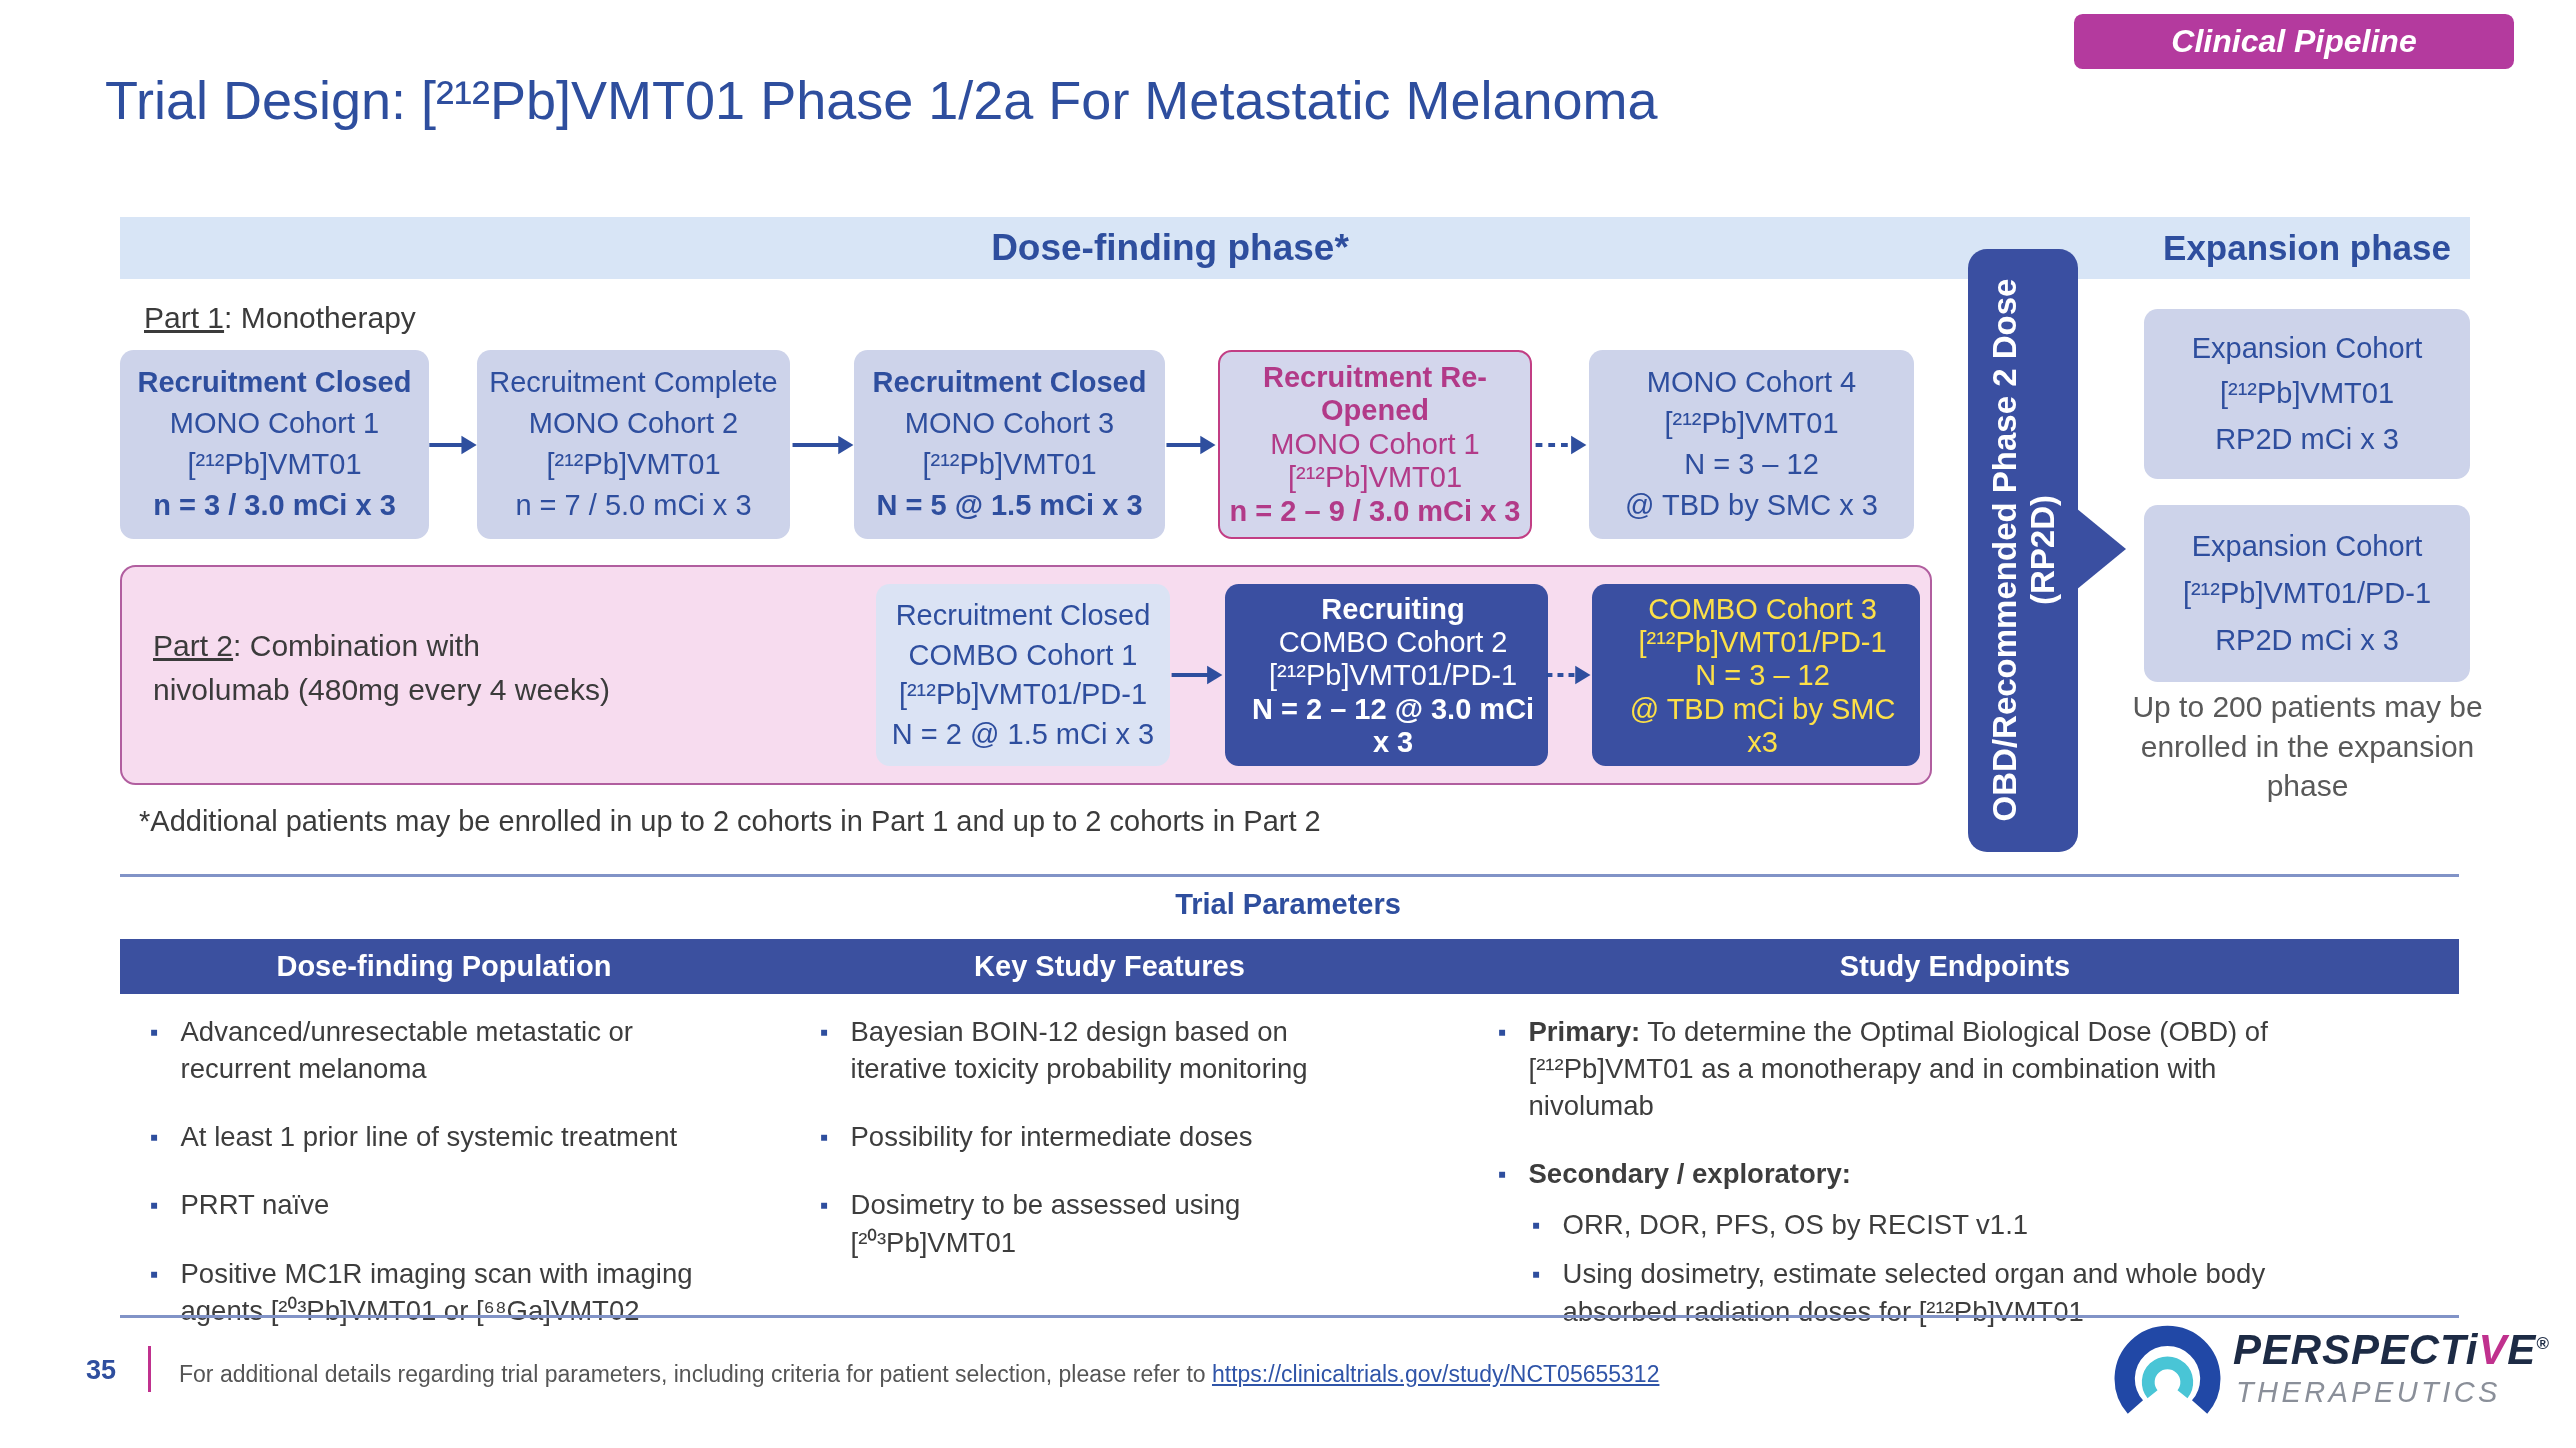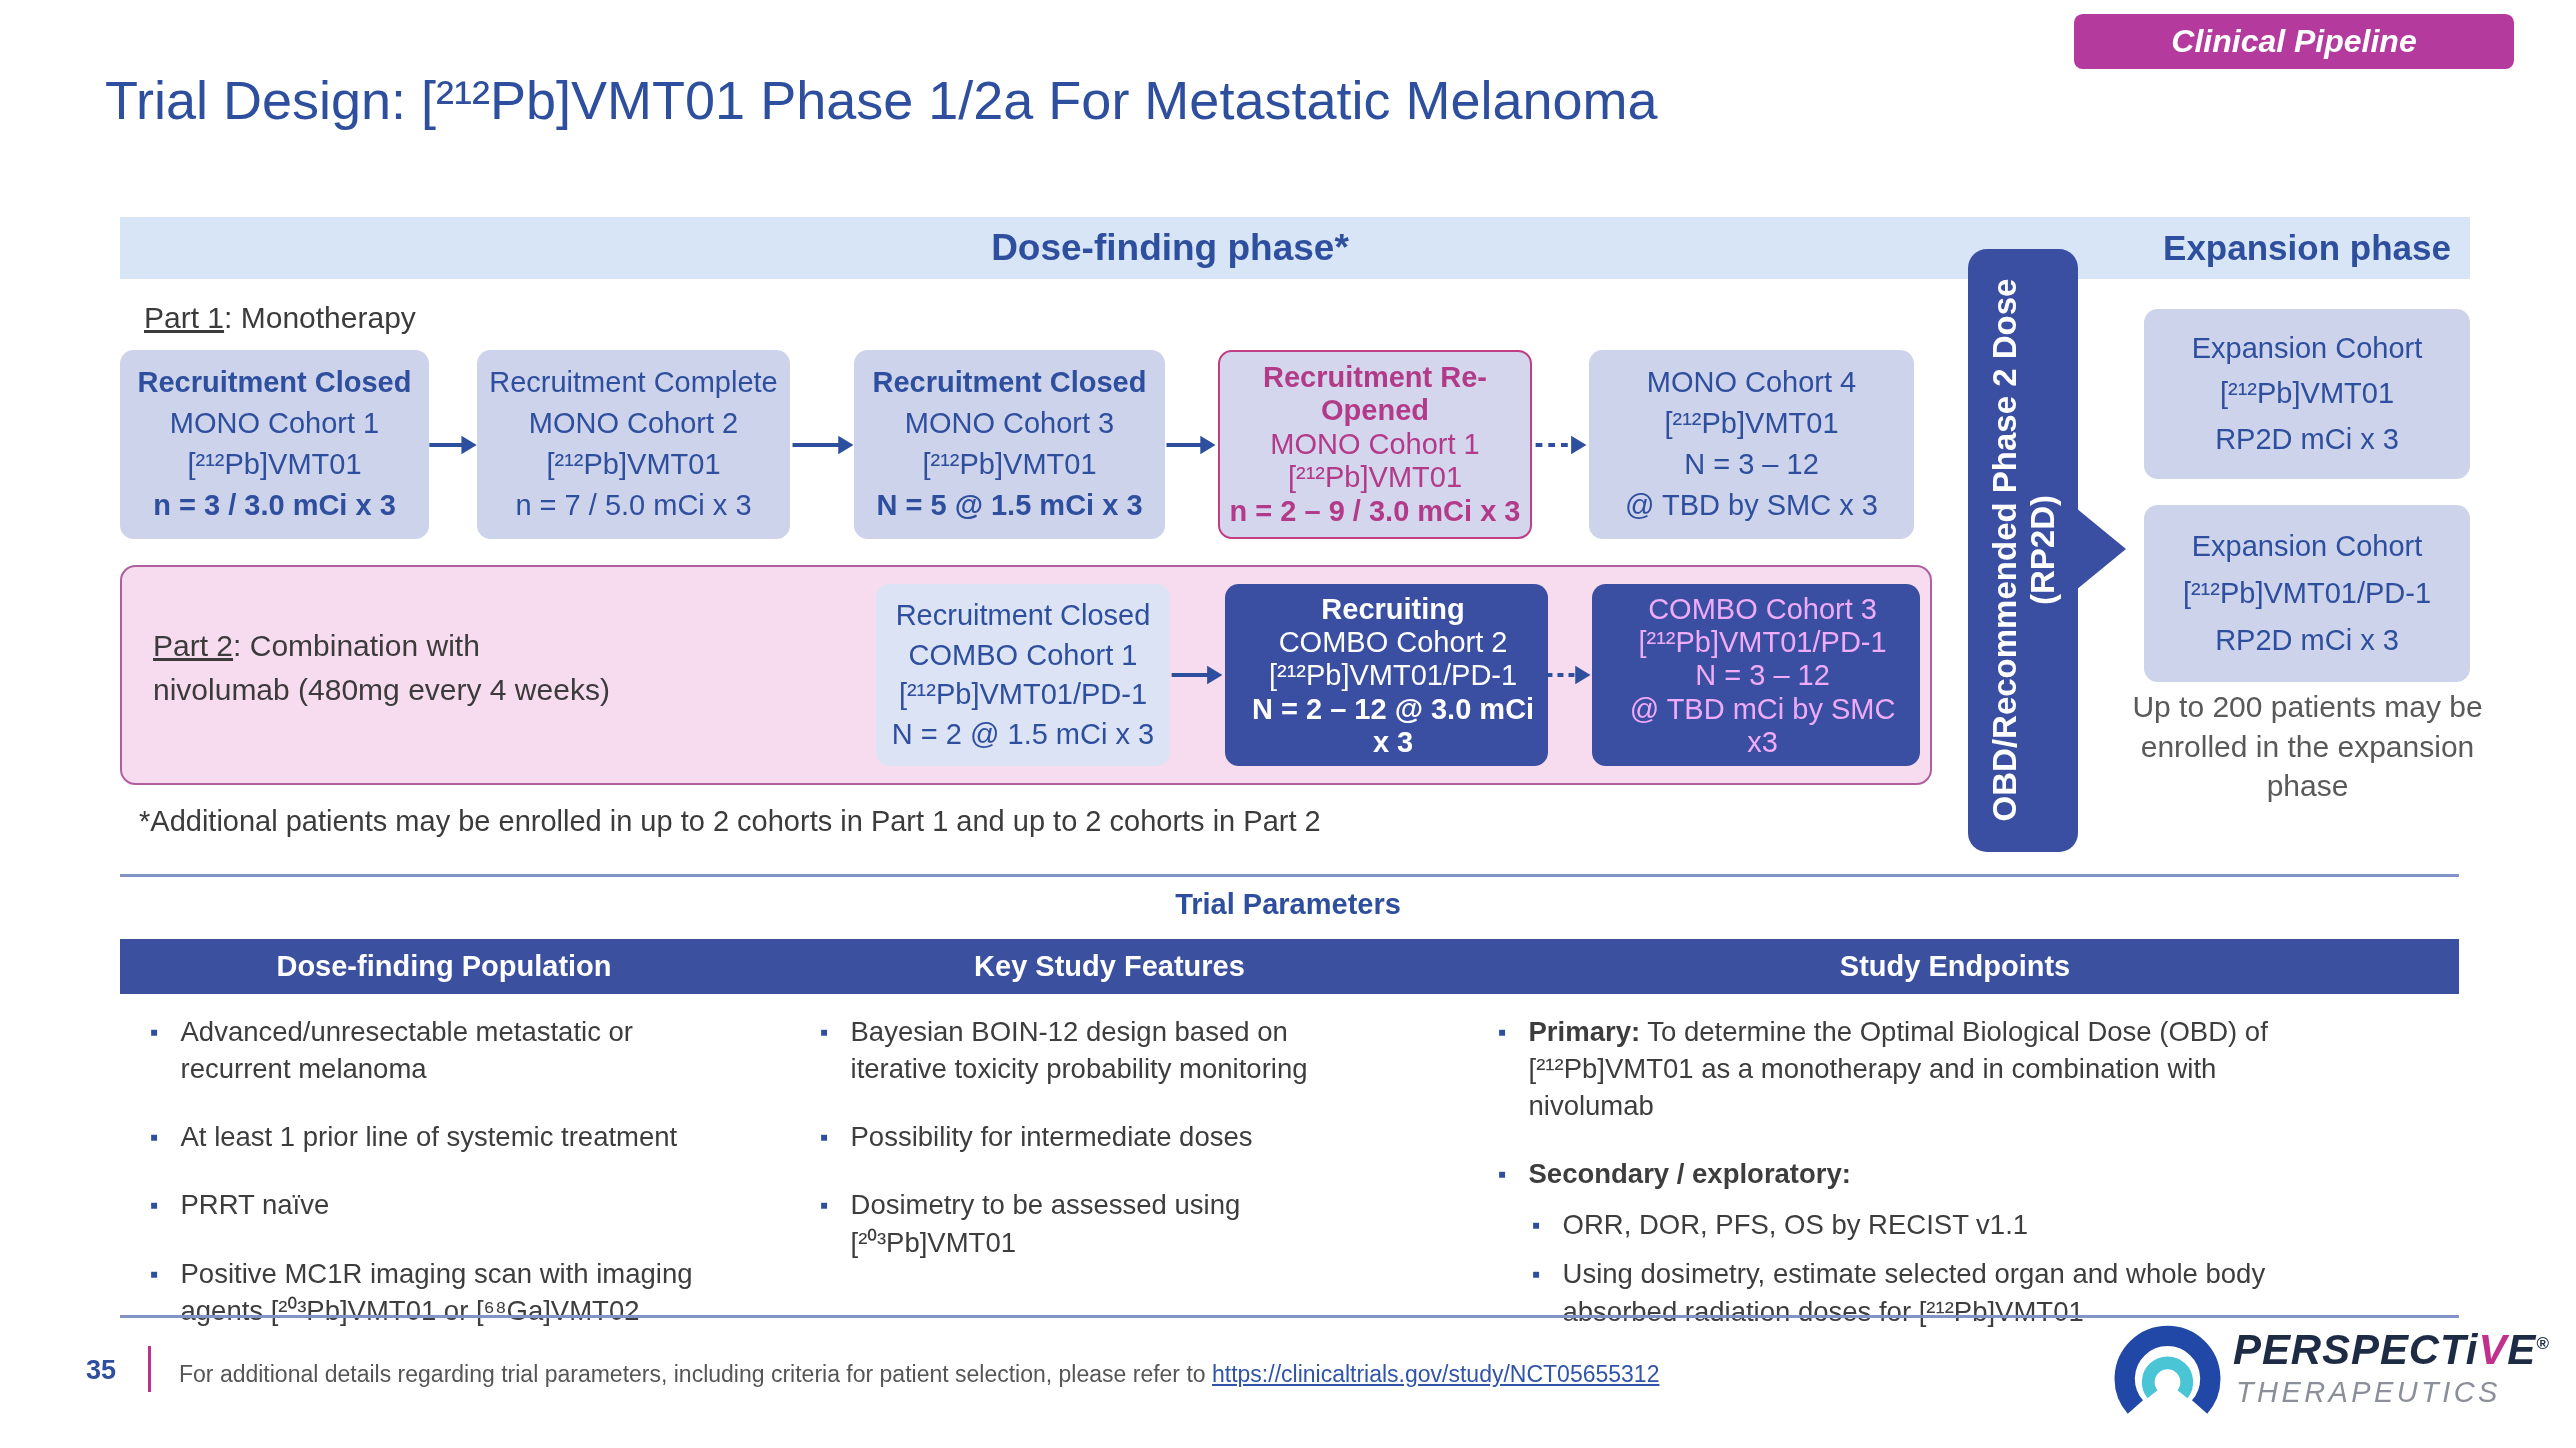--- a/index.html
+++ b/index.html
@@ -32,21 +32,21 @@
     position:absolute;background:#cdd3ea;border-radius:13.7px;
     color:#2e4e9e;font-size:29px;text-align:center;
     display:flex;flex-direction:column;justify-content:space-evenly;
     padding:8.6px 6.9px;box-sizing:border-box;
   }
   .cohort-box .bline{line-height:1.15;}
   .cohort-box .bold{font-weight:700;}
   .cohort-box.reopened{border:2.6px solid #c23e84;color:#b23a88;background:#d3d6ec;}
   .cohort-box.lightblue{background:#dbe3f4;}
   .cohort-box.dark{background:#3a4fa1;color:#ffffff;padding-left:20px;}
-  .cohort-box.dark.dim{color:#f0abfc;text-align:center;}
+  .cohort-box.dark.dim{color:#fde047;text-align:center;}
   .arrow{position:absolute;}
   
   .part2-wrap{
     position:absolute;left:120px;top:565px;width:1812px;height:220px;
     background:#f7dcef;border:2.6px solid #b15e9f;border-radius:15.5px;box-sizing:border-box;
   }
   
   .footnote{position:absolute;left:139px;top:805px;color:#3b3b3b;font-size:29px;}
   
   .obd-rect{position:absolute;left:1968px;top:249px;width:110px;height:603px;background:#3a4fa1;border-radius:19px;}

